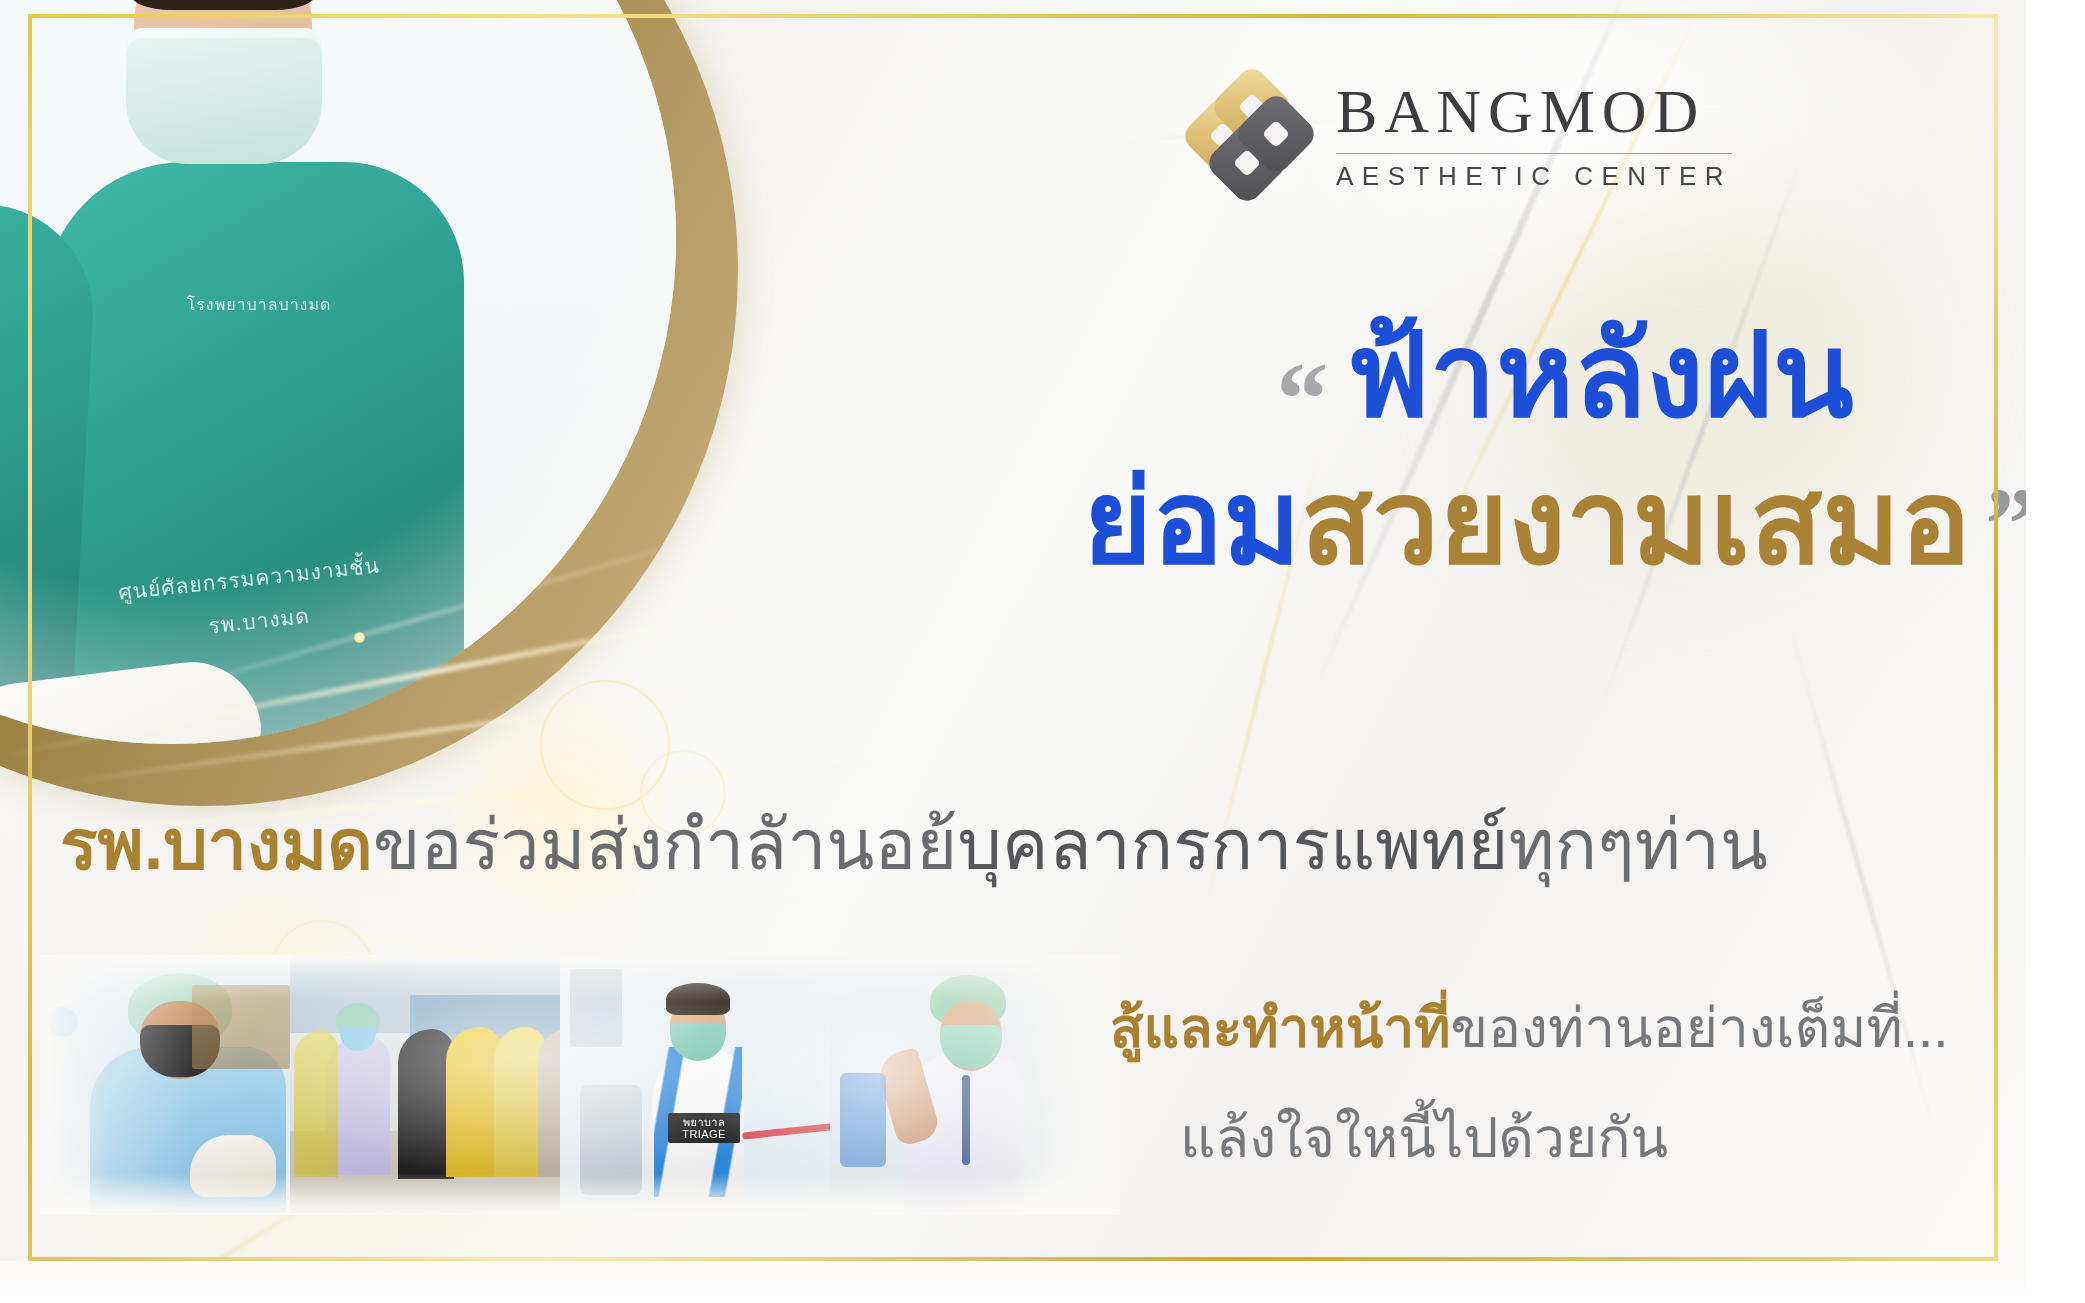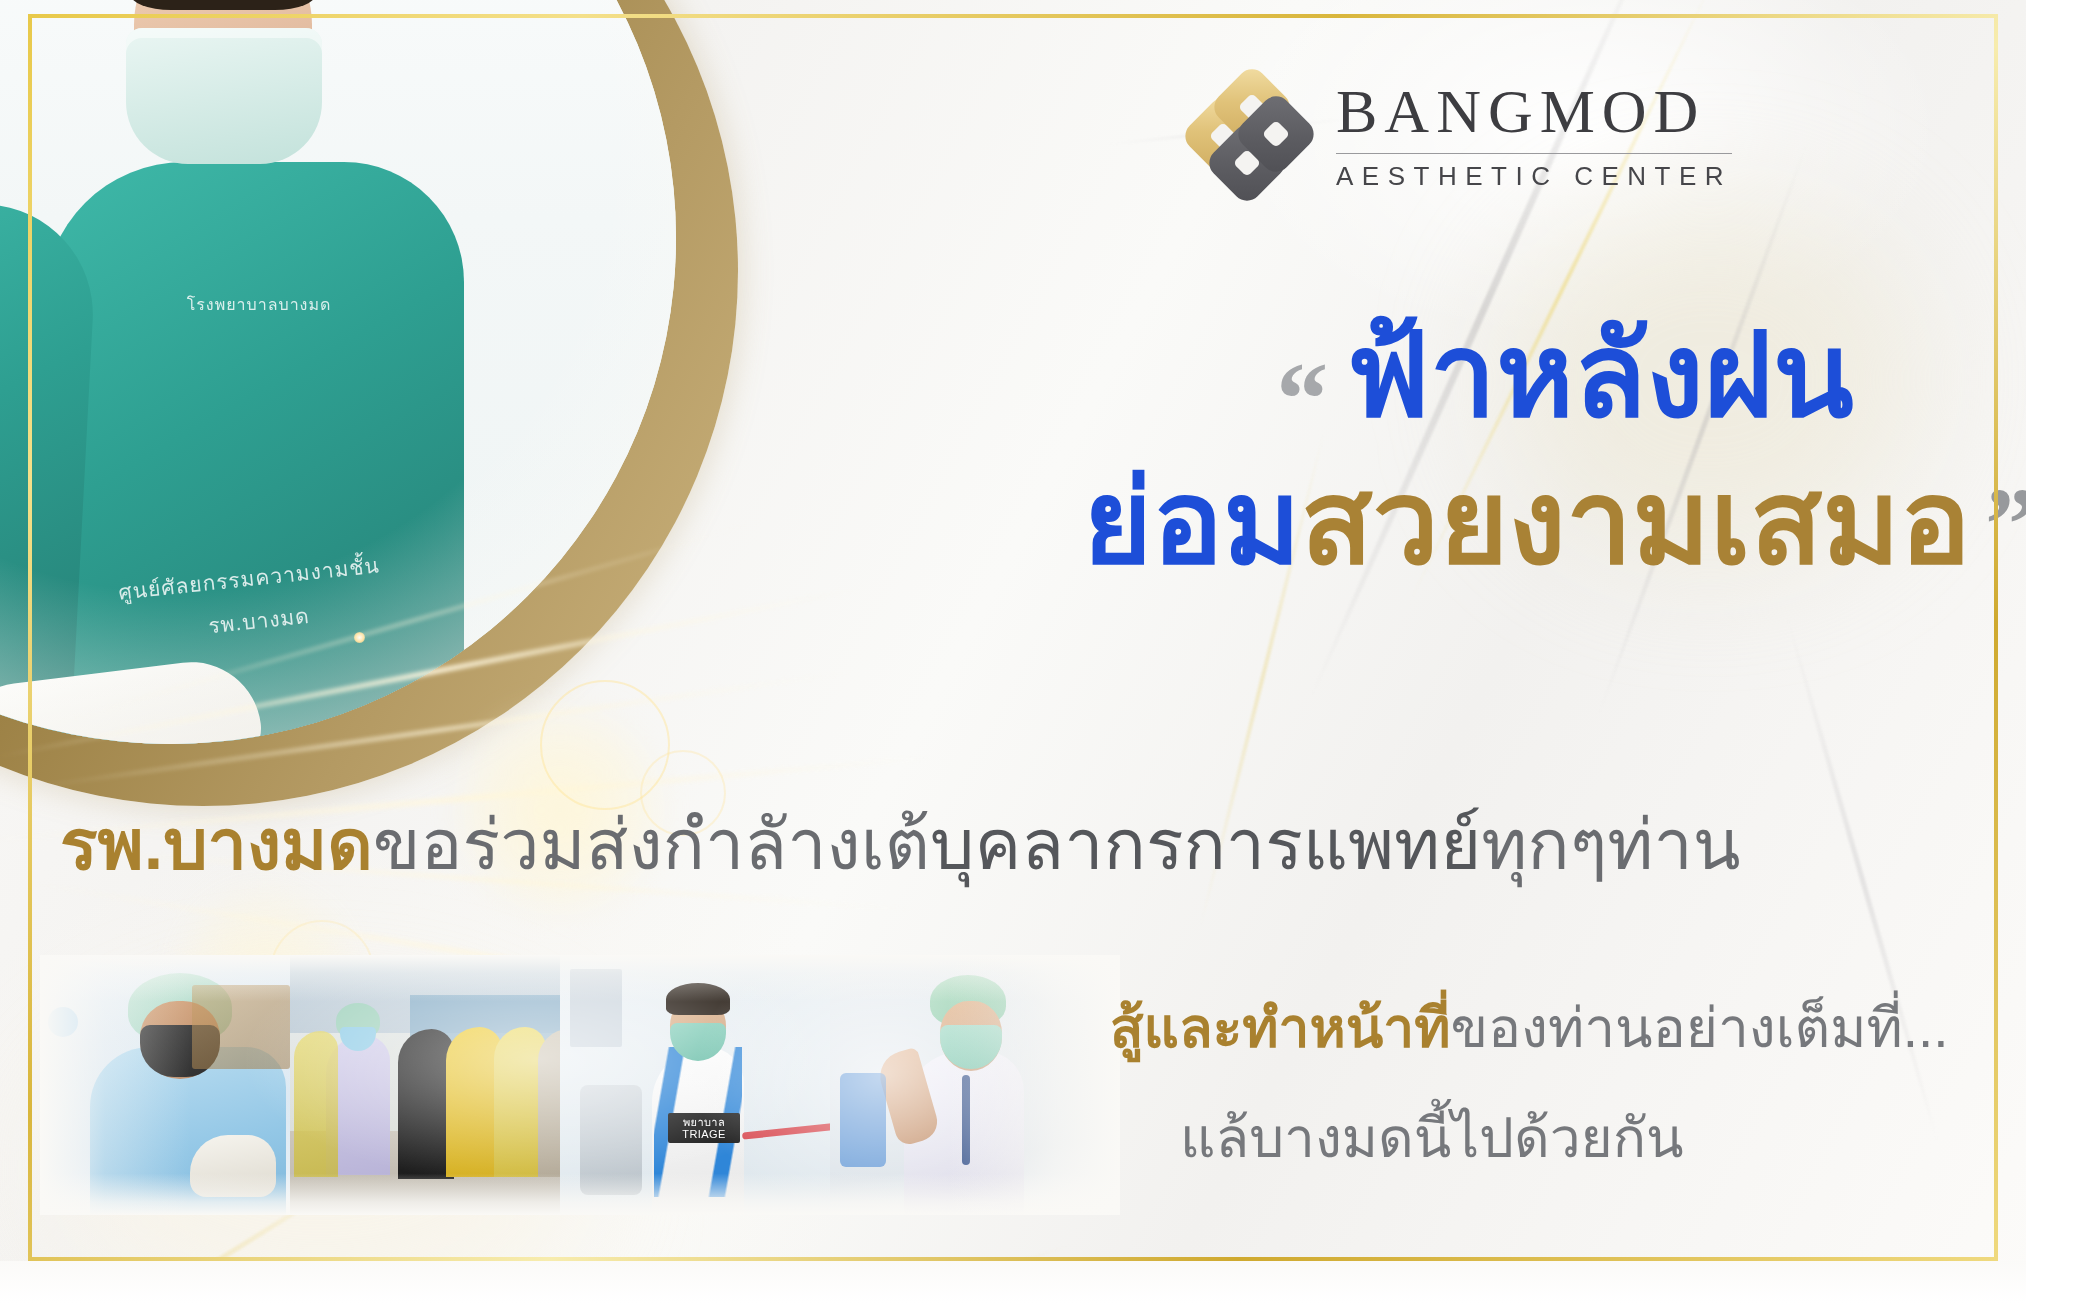--- a/index.html
+++ b/index.html
@@ -336,31 +336,31 @@
     </div>
     <div class="hl-row r2">
       <span class="hl hl-gray">ย่อม</span>
       <span class="hl hl-gold">สวยงามเสมอ</span>
       <span class="quote q-close">”</span>
     </div>
   </div>
 
   <div class="midline">
     <span class="ml ml-gold">รพ.บางมด</span>
-    <span class="ml ml-gray"> ขอร่วมส่งกำลัางเต้</span>
+    <span class="ml ml-gray"> ขอร่วมส่งกำลัานอย้</span>
     <span class="ml ml-graybold">บุคลากรการแพทย์</span>
     <span class="ml ml-gray">ทุกๆท่าน</span>
   </div>
 
   <div class="subline sb1">
     <span class="sl sl-gold">สู้และทำหน้าที่</span>
     <span class="sl sl-gray">ของท่านอย่างเต็มที่...</span>
   </div>
 
   <div class="subline sb2">
-    <span class="sl sl-gray">แล้บางมด</span>
+    <span class="sl sl-gray">แล้งใจให</span>
     <span class="sl sl-gray">นี้ไปด้วยกัน</span>
   </div>
 
   <div class="frame"></div>
   <div class="bottom-strip"></div>
 
 </div>
 
 </body></html>

